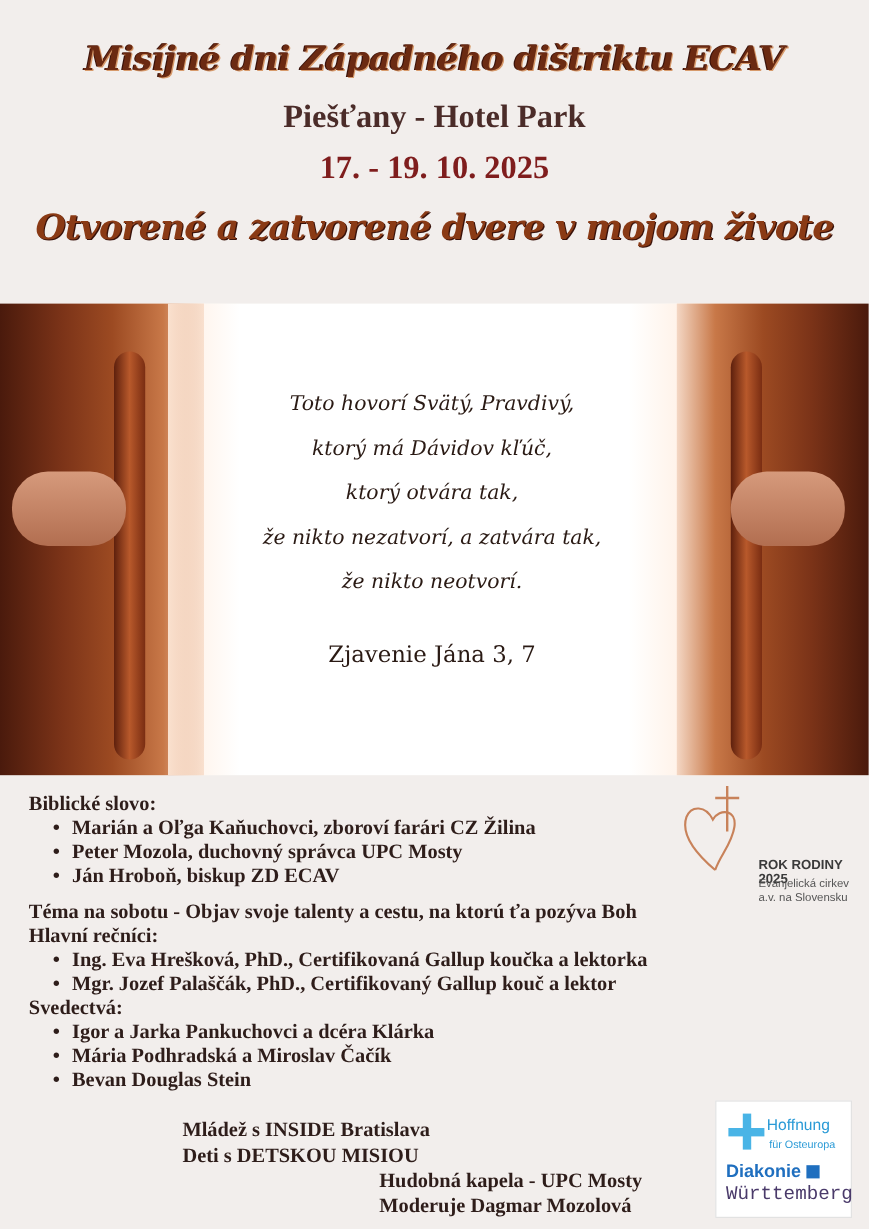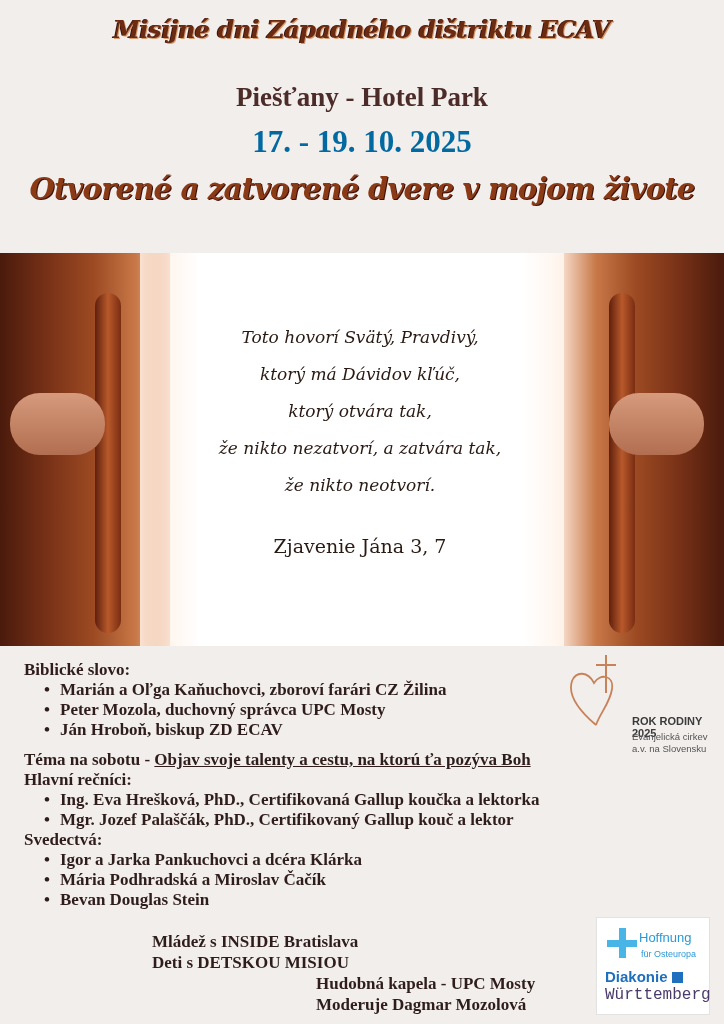--- a/index.html
+++ b/index.html
@@ -1,20 +1,20 @@
 <!DOCTYPE html>
 <html><head>
 <meta charset="utf-8">
 <style>
   html,body{margin:0;padding:0;}
   body{width:724px;height:1024px;background:#f2eeec;position:relative;overflow:hidden;font-family:"Liberation Serif",serif;color:#3a2622;}
   .hdr{position:absolute;left:0;width:724px;text-align:center;}
-  .title{top:15px;font-family:"DejaVu Serif",serif;font-style:italic;font-weight:bold;font-size:24px;color:#6b2a12;text-shadow:1px 1px 0 #d79a6b,-1px 0 0 #3a120a;letter-spacing:-0.5px;}
+  .title{top:32px;font-family:"DejaVu Serif",serif;font-style:italic;font-weight:bold;font-size:28px;color:#6b2a12;text-shadow:1px 1px 0 #d79a6b,-1px 0 0 #3a120a;letter-spacing:-0.5px;}
   .loc{top:82px;font-weight:bold;font-size:27px;color:#4b2c29;}
-  .date{top:124px;font-weight:bold;font-size:31px;color:#0369a1;}
+  .date{top:124px;font-weight:bold;font-size:27px;color:#7f1d1d;}
   .theme{top:172px;font-family:"DejaVu Serif",serif;font-style:italic;font-weight:bold;font-size:29px;color:#8a3a15;text-shadow:1px 1px 0 #3a120a;letter-spacing:-0.8px;}
   .banner{position:absolute;left:0;top:253px;width:724px;height:393px;background:#fff;}
   .door{position:absolute;top:0;height:393px;width:170px;background:linear-gradient(90deg,#4a1a0c 0%,#7b3318 30%,#9c4a22 55%,#c87848 80%,#f4d7c4 100%);}
   .door.left{left:0;}
   .door.right{right:0;width:160px;background:linear-gradient(270deg,#4a1a0c 0%,#7b3318 30%,#9c4a22 55%,#c87848 80%,#f4d7c4 100%);}
   .handle{position:absolute;top:40px;width:26px;height:340px;border-radius:13px;background:linear-gradient(90deg,#5e200d,#b8592b,#7a2d12);}
   .door.left .handle{left:95px;}
   .door.right .handle{left:45px;}
   .hand{position:absolute;top:140px;width:95px;height:62px;border-radius:30px;background:linear-gradient(180deg,#d69a7c,#b26e50);}
   .door.left .hand{left:10px;}
@@ -23,21 +23,21 @@
   .glow.l{left:140px;background:linear-gradient(90deg,rgba(255,235,220,0.9),rgba(255,255,255,0));}
   .glow.r{right:140px;background:linear-gradient(270deg,rgba(255,235,220,0.9),rgba(255,255,255,0));}
   .verse{position:absolute;left:150px;top:66px;width:420px;text-align:center;font-family:"DejaVu Serif",serif;font-style:italic;font-size:17px;line-height:37px;color:#2a1a14;}
   .ref{position:absolute;left:150px;top:282px;width:420px;text-align:center;font-family:"DejaVu Serif",serif;font-size:19px;color:#2a1a14;}
   .info{position:absolute;left:24px;top:660px;width:580px;font-weight:bold;font-size:17px;line-height:20px;color:#2e1d1a;}
   .info .sec{margin:0;}
   .info ul{margin:0;padding-left:20px;list-style:none;}
   .info li{position:relative;padding-left:16px;}
   .info li:before{content:"•";position:absolute;left:0;}
   .gap{height:10px;}
-  .u{text-decoration:underline;}
+  .u{}
   .extra{position:absolute;font-weight:bold;font-size:17px;line-height:21px;color:#2e1d1a;}
   .logo1{position:absolute;left:596px;top:655px;width:120px;height:100px;}
   .logo1 .t1{position:absolute;left:36px;top:60px;font-family:"Liberation Sans",sans-serif;font-weight:bold;font-size:11px;color:#3a3a3a;}
   .logo1 .t2{position:absolute;left:36px;top:76px;font-family:"Liberation Sans",sans-serif;font-size:9.5px;color:#555;line-height:12px;width:90px;}
   .logo2{position:absolute;left:596px;top:917px;width:112px;height:96px;background:#fff;border:1px solid #e2e2e2;}
   .logo2 .hf{position:absolute;left:42px;top:12px;font-family:"Liberation Sans",sans-serif;font-size:13px;color:#2a9ad6;}
   .logo2 .fo{position:absolute;left:44px;top:31px;font-family:"Liberation Sans",sans-serif;font-size:9px;color:#2a9ad6;}
   .logo2 .dk{position:absolute;left:8px;top:50px;font-family:"Liberation Sans",sans-serif;font-weight:bold;font-size:15px;color:#1f6fbf;}
   .logo2 .wu{position:absolute;left:8px;top:68px;font-family:Liberation Mono, monospace;font-size:16px;color:#4a3a6a;}
   .cross{position:absolute;left:10px;top:10px;width:30px;height:30px;}

